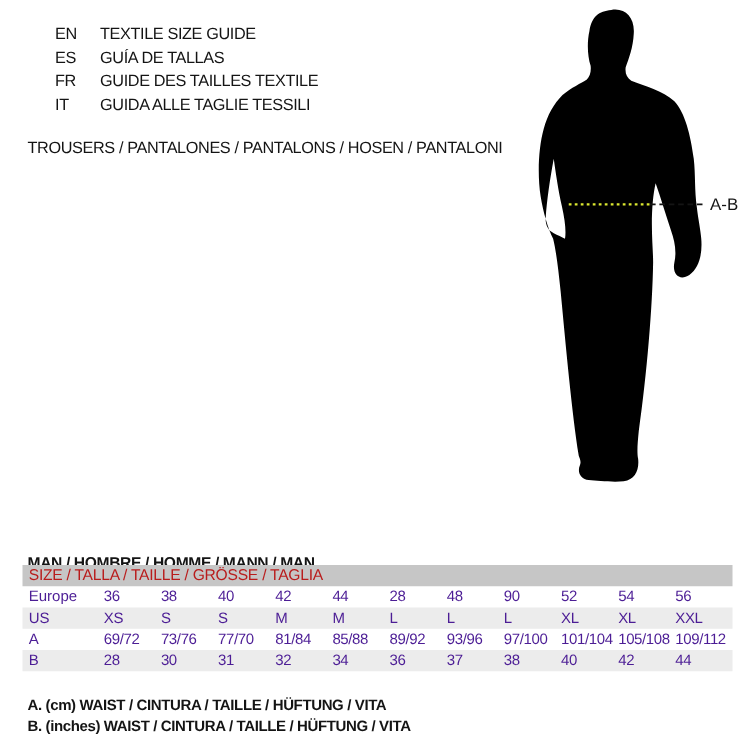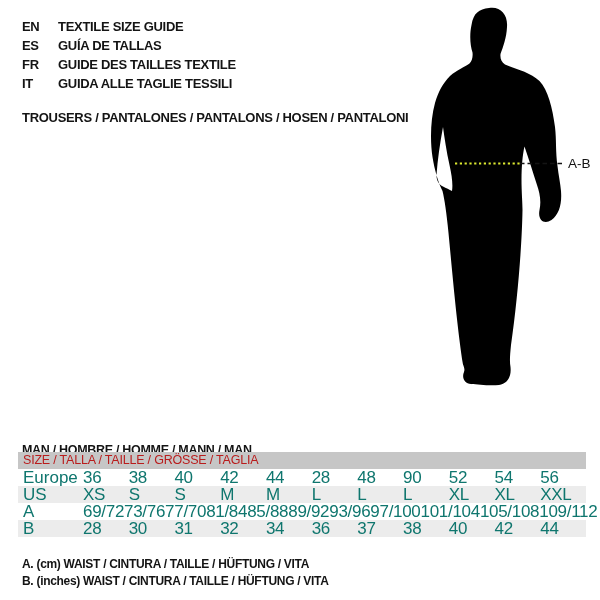--- a/index.html
+++ b/index.html
@@ -15,30 +15,31 @@
   
   .lang-block {
     position: absolute;
     left: 22px; top: 17px;
   }
   .lang-row {
     display: flex;
     height: 19px;
     line-height: 19px;
     font-size: 13px;
-    font-weight: bold;
-    letter-spacing: -0.3px;
+    font-weight: normal;
+    letter-spacing: -0.3px;
+    margin-left: 22px;
   }
   .lang-code { width: 36px; flex: 0 0 36px; }
 
   .category-title {
     position: absolute;
     left: 22px; top: 110px;
     font-size: 13px;
-    font-weight: bold;
+    font-weight: normal;
     letter-spacing: -0.3px;
     white-space: nowrap;
   }
 
   
   .figure-wrap {
     position: absolute;
     left: 410px; top: 0;
     width: 190px; height: 400px;
   }
@@ -72,22 +73,22 @@
     color: #b91c1c;
     font-size: 12.5px;
     letter-spacing: -0.2px;
     padding-left: 5px;
   }
   .t-row {
     display: grid;
     grid-template-columns: 65px repeat(11, 1fr);
     height: 17px;
     line-height: 17px;
-    font-size: 17px;
-    color: #0f766e;
+    font-size: 12px;
+    color: #4c1d95;
   }
   .t-row.stripe { background: #ececec; }
   .t-label { padding-left: 5px; text-align: left; }
   .t-cell { text-align: left; letter-spacing: -0.3px; }
 
   
   .footnotes {
     position: absolute;
     left: 22px; top: 556px;
   }

